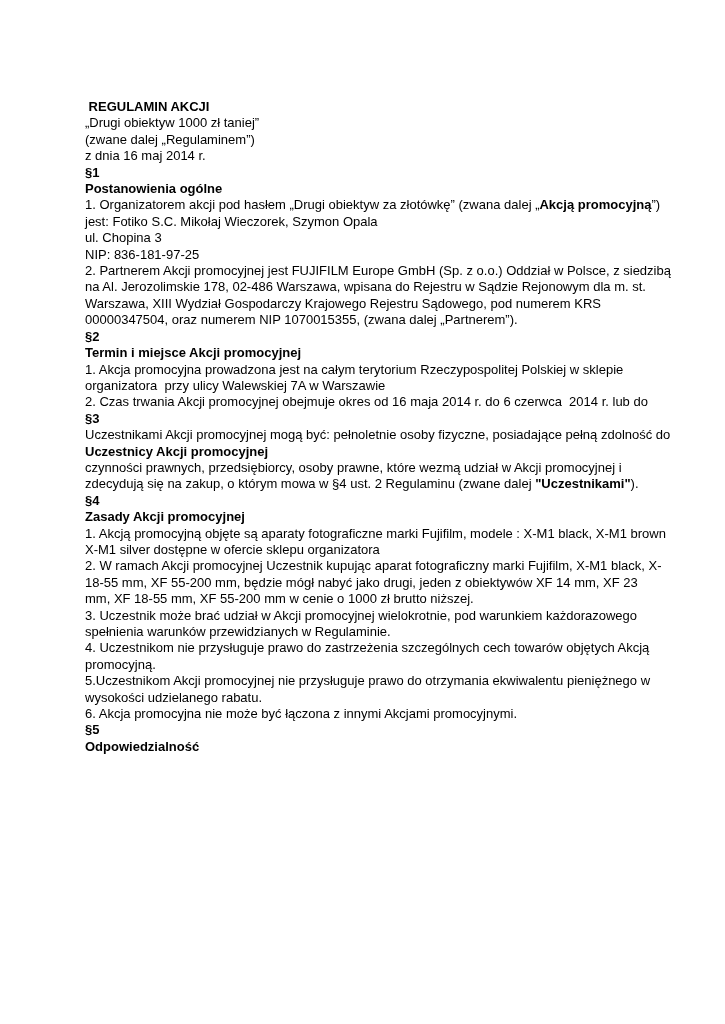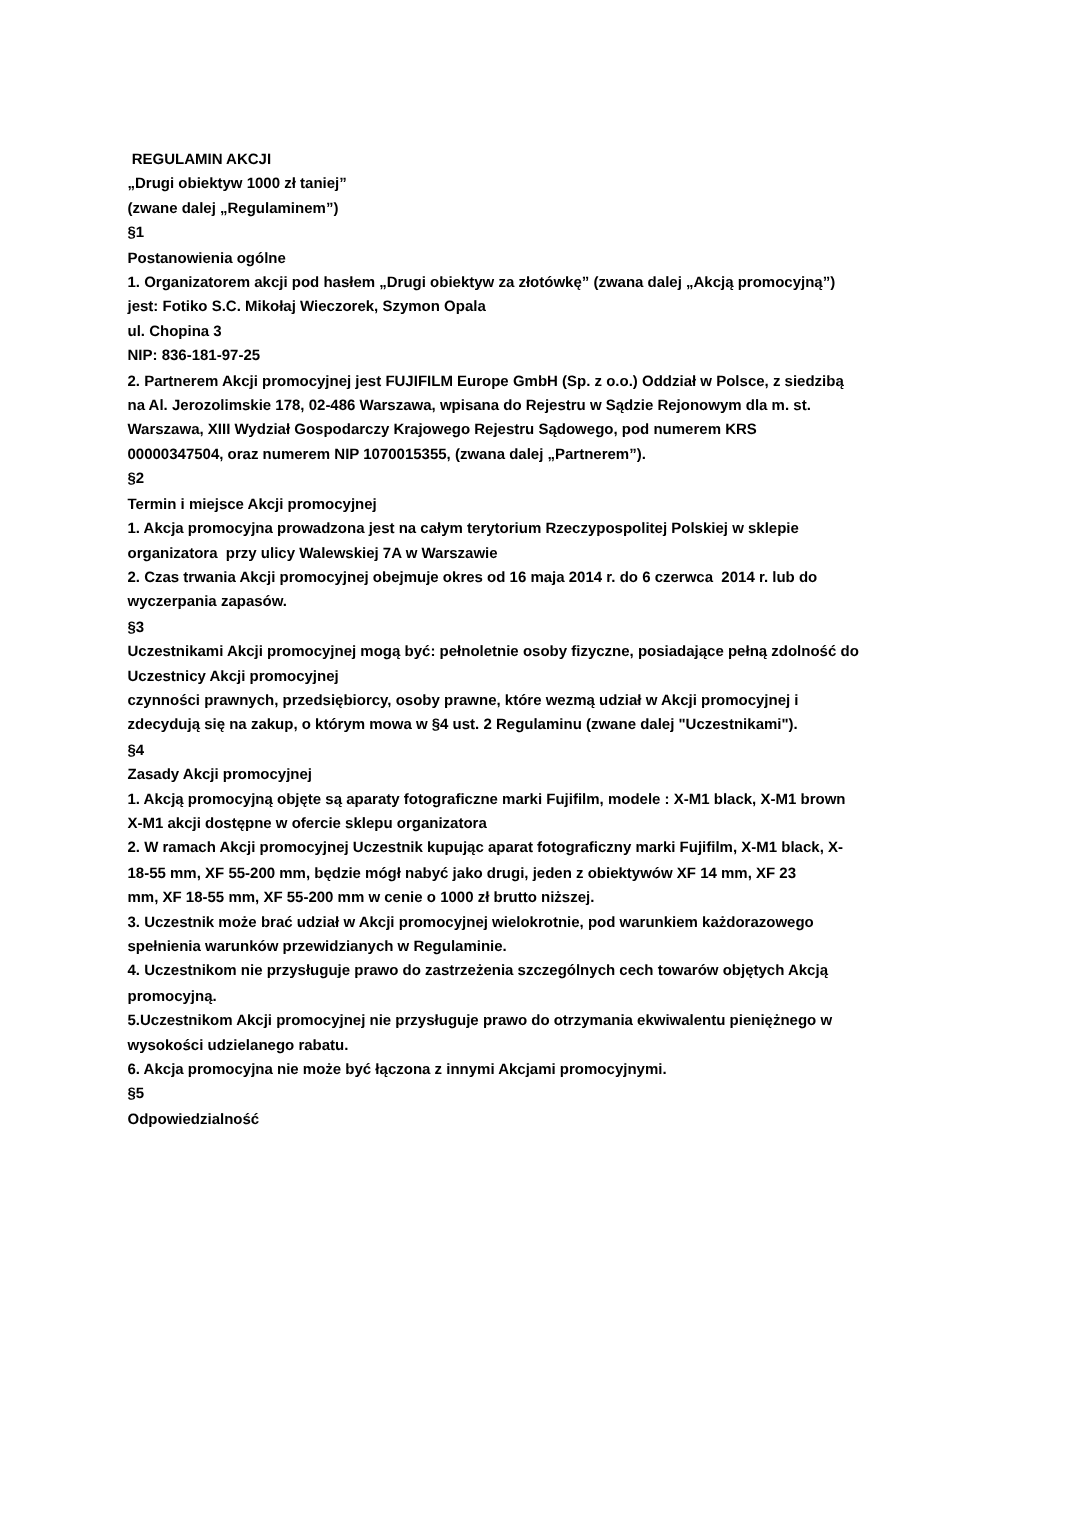--- a/index.html
+++ b/index.html
@@ -11,63 +11,63 @@
     overflow: hidden;
   }
   .page {
     box-sizing: border-box;
     width: 725px;
     height: 1024px;
     background: #ffffff;
     padding: 99px 40px 0 85px;
     color: #000000;
     font-family: "Liberation Sans", "DejaVu Sans", sans-serif;
-    font-size: 10px;
+    font-size: 13px;
     line-height: 16.4px;
   }
   .doc-body .line {
     white-space: pre;
     min-height: 16.4px;
   }
-  .run { font-weight: bold; }
+  .run { font-weight: normal; }
   .run.b { font-weight: bold; }
 </style>
 </head>
 <body>
 
 <div class="page">
   <div class="doc-body">
       <div class="line"><span class="run b"> REGULAMIN AKCJI</span></div>
       <div class="line"><span class="run">„Drugi obiektyw 1000 zł taniej”</span></div>
       <div class="line"><span class="run">(zwane dalej „Regulaminem”)</span></div>
+      <div class="line"><span class="run">z dnia 16 maj 2014 r.</span></div>
       <div class="line"><span class="run b">§1</span></div>
       <div class="line"><span class="run b">Postanowienia ogólne</span></div>
       <div class="line"><span class="run">1. Organizatorem akcji pod hasłem „Drugi obiektyw za złotówkę” (zwana dalej „</span><span class="run b">Akcją promocyjną</span><span class="run">”)</span></div>
       <div class="line"><span class="run">jest: Fotiko S.C. Mikołaj Wieczorek, Szymon Opala</span></div>
       <div class="line"><span class="run">ul. Chopina 3</span></div>
       <div class="line"><span class="run">NIP: 836-181-97-25</span></div>
       <div class="line"><span class="run">2. Partnerem Akcji promocyjnej jest FUJIFILM Europe GmbH (Sp. z o.o.) Oddział w Polsce, z siedzibą</span></div>
       <div class="line"><span class="run">na Al. Jerozolimskie 178, 02-486 Warszawa, wpisana do Rejestru w Sądzie Rejonowym dla m. st.</span></div>
       <div class="line"><span class="run">Warszawa, XIII Wydział Gospodarczy Krajowego Rejestru Sądowego, pod numerem KRS</span></div>
       <div class="line"><span class="run">00000347504, oraz numerem NIP 1070015355, (zwana dalej „Partnerem”).</span></div>
       <div class="line"><span class="run b">§2</span></div>
       <div class="line"><span class="run b">Termin i miejsce Akcji promocyjnej</span></div>
       <div class="line"><span class="run">1. Akcja promocyjna prowadzona jest na całym terytorium Rzeczypospolitej Polskiej w sklepie</span></div>
       <div class="line"><span class="run">organizatora  przy ulicy Walewskiej 7A w Warszawie</span></div>
       <div class="line"><span class="run">2. Czas trwania Akcji promocyjnej obejmuje okres od 16 maja 2014 r. do 6 czerwca  2014 r. lub do</span></div>
-      <div class="line"><span class="run">wyczerpania zapasów.</span></div>
       <div class="line"><span class="run b">§3</span></div>
       <div class="line"><span class="run">Uczestnikami Akcji promocyjnej mogą być: pełnoletnie osoby fizyczne, posiadające pełną zdolność do</span></div>
       <div class="line"><span class="run b">Uczestnicy Akcji promocyjnej</span></div>
       <div class="line"><span class="run">czynności prawnych, przedsiębiorcy, osoby prawne, które wezmą udział w Akcji promocyjnej i</span></div>
       <div class="line"><span class="run">zdecydują się na zakup, o którym mowa w §4 ust. 2 Regulaminu (zwane dalej </span><span class="run b">"Uczestnikami"</span><span class="run">).</span></div>
       <div class="line"><span class="run b">§4</span></div>
       <div class="line"><span class="run b">Zasady Akcji promocyjnej</span></div>
       <div class="line"><span class="run">1. Akcją promocyjną objęte są aparaty fotograficzne marki Fujifilm, modele : X-M1 black, X-M1 brown</span></div>
-      <div class="line"><span class="run">X-M1 akcji dostępne w ofercie sklepu organizatora</span></div>
+      <div class="line"><span class="run">X-M1 silver dostępne w ofercie sklepu organizatora</span></div>
       <div class="line"><span class="run">2. W ramach Akcji promocyjnej Uczestnik kupując aparat fotograficzny marki Fujifilm, X-M1 black, X-</span></div>
       <div class="line"><span class="run">18-55 mm, XF 55-200 mm, będzie mógł nabyć jako drugi, jeden z obiektywów XF 14 mm, XF 23</span></div>
       <div class="line"><span class="run">mm, XF 18-55 mm, XF 55-200 mm w cenie o 1000 zł brutto niższej.</span></div>
       <div class="line"><span class="run">3. Uczestnik może brać udział w Akcji promocyjnej wielokrotnie, pod warunkiem każdorazowego</span></div>
       <div class="line"><span class="run">spełnienia warunków przewidzianych w Regulaminie.</span></div>
       <div class="line"><span class="run">4. Uczestnikom nie przysługuje prawo do zastrzeżenia szczególnych cech towarów objętych Akcją</span></div>
       <div class="line"><span class="run">promocyjną.</span></div>
       <div class="line"><span class="run">5.Uczestnikom Akcji promocyjnej nie przysługuje prawo do otrzymania ekwiwalentu pieniężnego w</span></div>
       <div class="line"><span class="run">wysokości udzielanego rabatu.</span></div>
       <div class="line"><span class="run">6. Akcja promocyjna nie może być łączona z innymi Akcjami promocyjnymi.</span></div>

